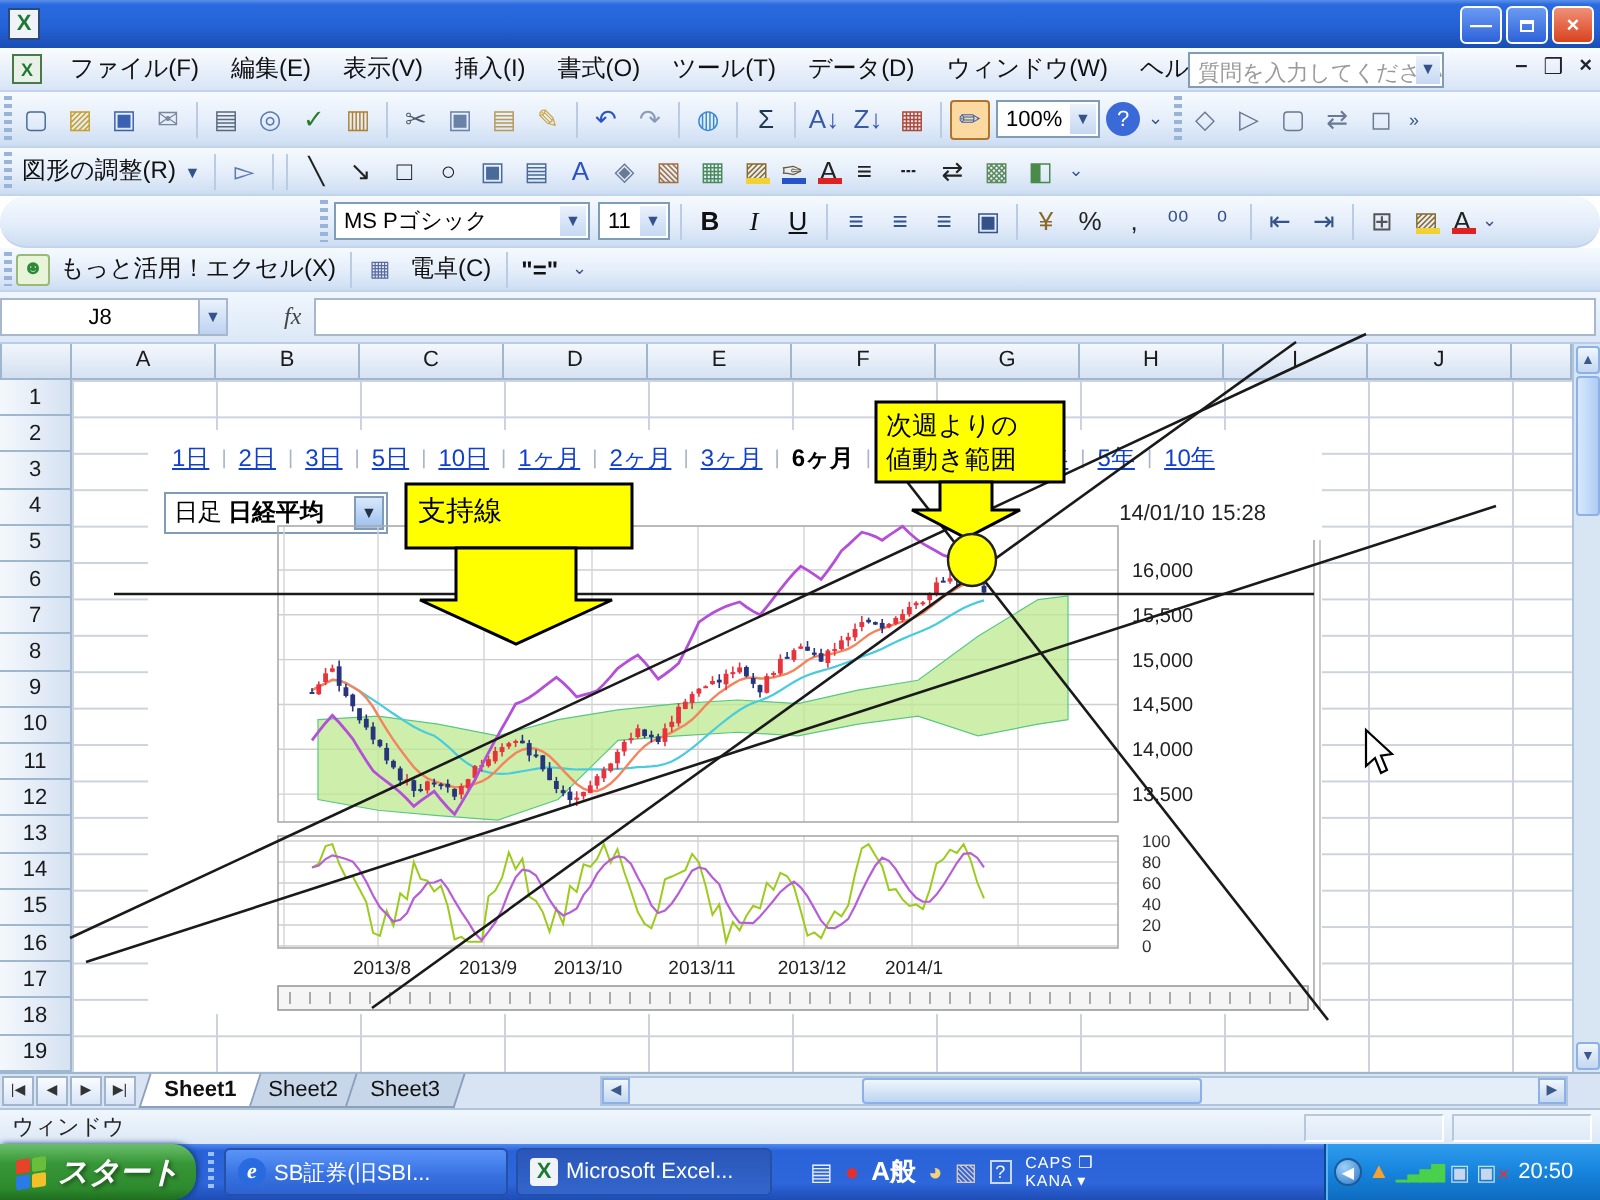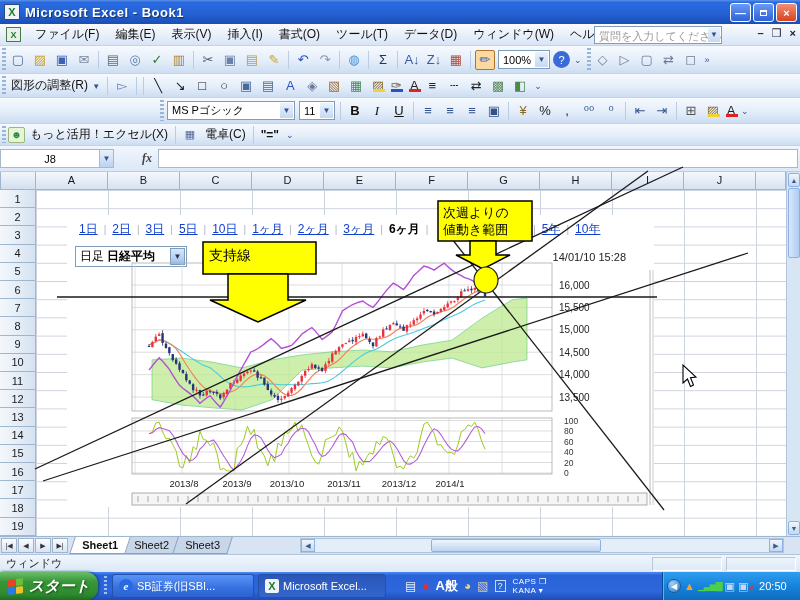--- a/index.html
+++ b/index.html
@@ -61,21 +61,21 @@
 
   
   .fbar { position:absolute; left:0; top:146px; width:800px; height:26px;
     background:linear-gradient(180deg,#F0F6FD,#DCE8F7); border-bottom:1px solid #B9CCE4;
     display:flex; align-items:center; }
   .namebox { width:100px; height:19px; background:#fff; border:1px solid #A8B8CC;
     text-align:center; line-height:18px; font-size:11px; }
   .name-dd { width:14px; height:19px; background:linear-gradient(180deg,#EAF2FC,#BCD2F0);
     border:1px solid #A8B8CC; border-left:none; color:#35538A; font-size:8px; text-align:center; line-height:18px;}
   .fxbtn { margin:0 6px 0 28px; font-style:italic; font-family:"Liberation Serif",serif;
-    color:#444; font-weight:bold; }
+    color:#444; font-weight:normal; }
   .ffield { flex:1; height:19px; background:#fff; border:1px solid #A8B8CC; margin-right:2px; }
 
   
   .sheet { position:absolute; left:0; top:172px; width:800px; height:364px; background:#fff; }
   .corner { position:absolute; left:0; top:0; width:36px; height:18px;
     background:linear-gradient(180deg,#F2F6FB,#D2DFF0); border:1px solid #9EB6CE; border-top:none; }
   .colheads { position:absolute; left:36px; top:0; width:750px; height:18px; display:flex; }
   .ch { width:72px; height:18px; background:linear-gradient(180deg,#F4F8FC,#D6E2F2);
     border-right:1px solid #9EB6CE; border-bottom:1px solid #9EB6CE; text-align:center;
     line-height:17px; font-size:11px; color:#1A1A1A; flex:none; }
@@ -89,21 +89,21 @@
     background-size:72px 18.21px; }
   .vscroll { position:absolute; right:0; top:0; width:14px; height:364px; background:#D8E6F4;
     border-left:1px solid #B0C4DC; }
   .sbtn { position:absolute; left:1px; width:12px; height:14px;
     background:linear-gradient(180deg,#F0F6FC,#C4D8F0); border:1px solid #8CB0E8;
     color:#3A5A8C; font-size:7px; text-align:center; line-height:13px; border-radius:2px; }
   .vthumb { position:absolute; left:1px; top:16px; width:12px; height:70px;
     background:linear-gradient(90deg,#D8E8FC,#AECCF4); border:1px solid #8CB0E8; border-radius:2px; }
 
   
-  .chartobj { position:absolute; left:67px; top:215px; width:587px; height:292px; background:#fff; z-index:5; }
+  .chartobj { position:absolute; left:74px; top:215px; width:587px; height:292px; background:#fff; z-index:5; }
   .rtabs { position:absolute; left:6px; top:5px; width:575px; height:18px; font-size:12px;
     display:flex; align-items:center; white-space:nowrap; }
   .rtab { color:#1140CC; text-decoration:underline; padding:0 6px; }
   .rtab.sel { color:#000; font-weight:bold; text-decoration:none; }
   .rtab-sep { color:#A8B4C8; font-size:10px; }
   .chart-combo { position:absolute; left:8px; top:31px; width:112px; height:21px; background:#fff;
     border:1px solid #7F9DB9; font-size:12px; display:flex; align-items:center; padding-left:4px; }
   .chart-combo b { margin-left:3px; }
   .chart-combo .carr2 { position:absolute; right:1px; top:1px; bottom:1px; width:15px;
     background:linear-gradient(180deg,#D8E8FC,#9CC0EE); border:1px solid #7F9DB9; color:#234;
@@ -170,21 +170,20 @@
   #overlay { position:absolute; left:0; top:0; width:800px; height:600px; z-index:50; pointer-events:none; }
   #overlay text { font-family:"Liberation Sans","DejaVu Sans",sans-serif; }
 </style>
 </head>
 <body>
 
 <div id="screen">
 
   <div class="titlebar">
     <span class="appicon">X</span>
-    <span class="ttext">Microsoft Excel - Book1</span>
     <span class="winbtns">
       <span class="wbtn">—</span>
       <span class="wbtn">
           <span class="rest"></span>
         </span>
       <span class="wbtn close">×</span>
     </span>
   </div>
 
   <div class="menubar">
@@ -283,21 +282,21 @@
         </span>
         <span class="tb-icon" style="color: rgb(34, 34, 34);">≡</span>
         <span class="tb-icon" style="color: rgb(34, 34, 34);">┄</span>
         <span class="tb-icon" style="color: rgb(34, 34, 34);">⇄</span>
         <span class="tb-icon" style="color: rgb(90, 138, 90);">▩</span>
         <span class="tb-icon" style="color: rgb(74, 138, 74);">◧</span>
       </span>
     <span class="chev">⌄</span>
   </div>
 
-  <div class="tbar tb3" style="padding-left:158px;">
+  <div class="tbar tb3" style="padding-left:158px;border-radius:13px;">
     <span class="grip"></span>
     <span class="combo" style="width:128px">
       <span>MS Pゴシック</span>
       <span class="carr">▼</span>
     </span>
     <span class="combo" style="width:36px">
       <span>11</span>
       <span class="carr">▼</span>
     </span>
     <span class="tb-sep"></span>

